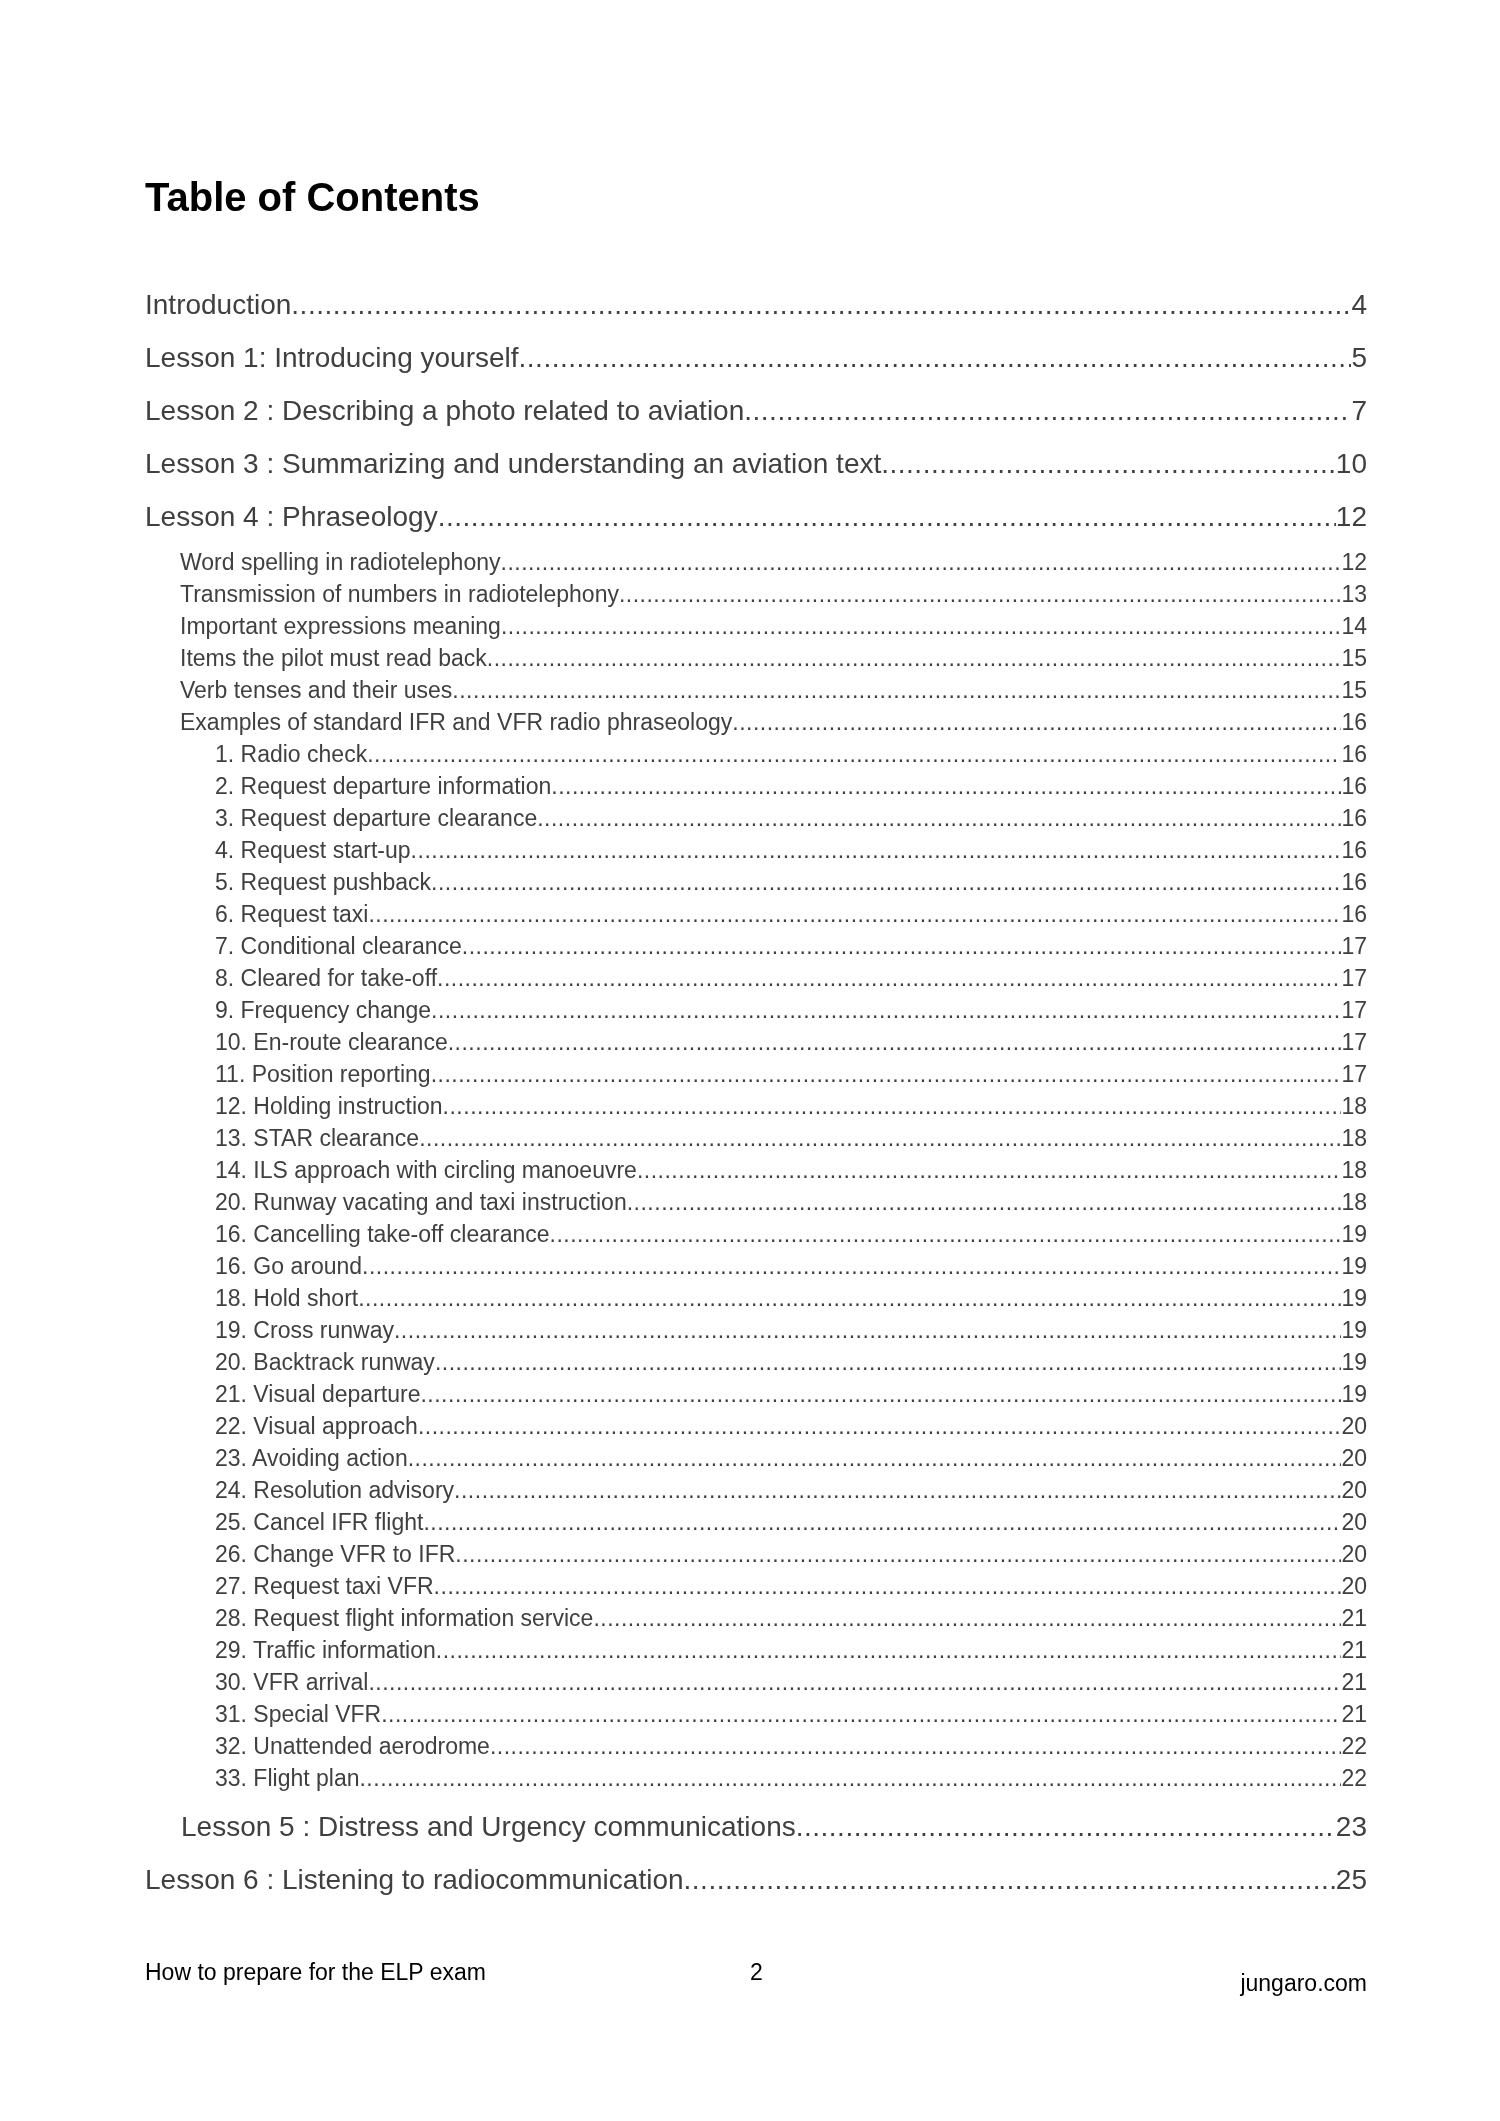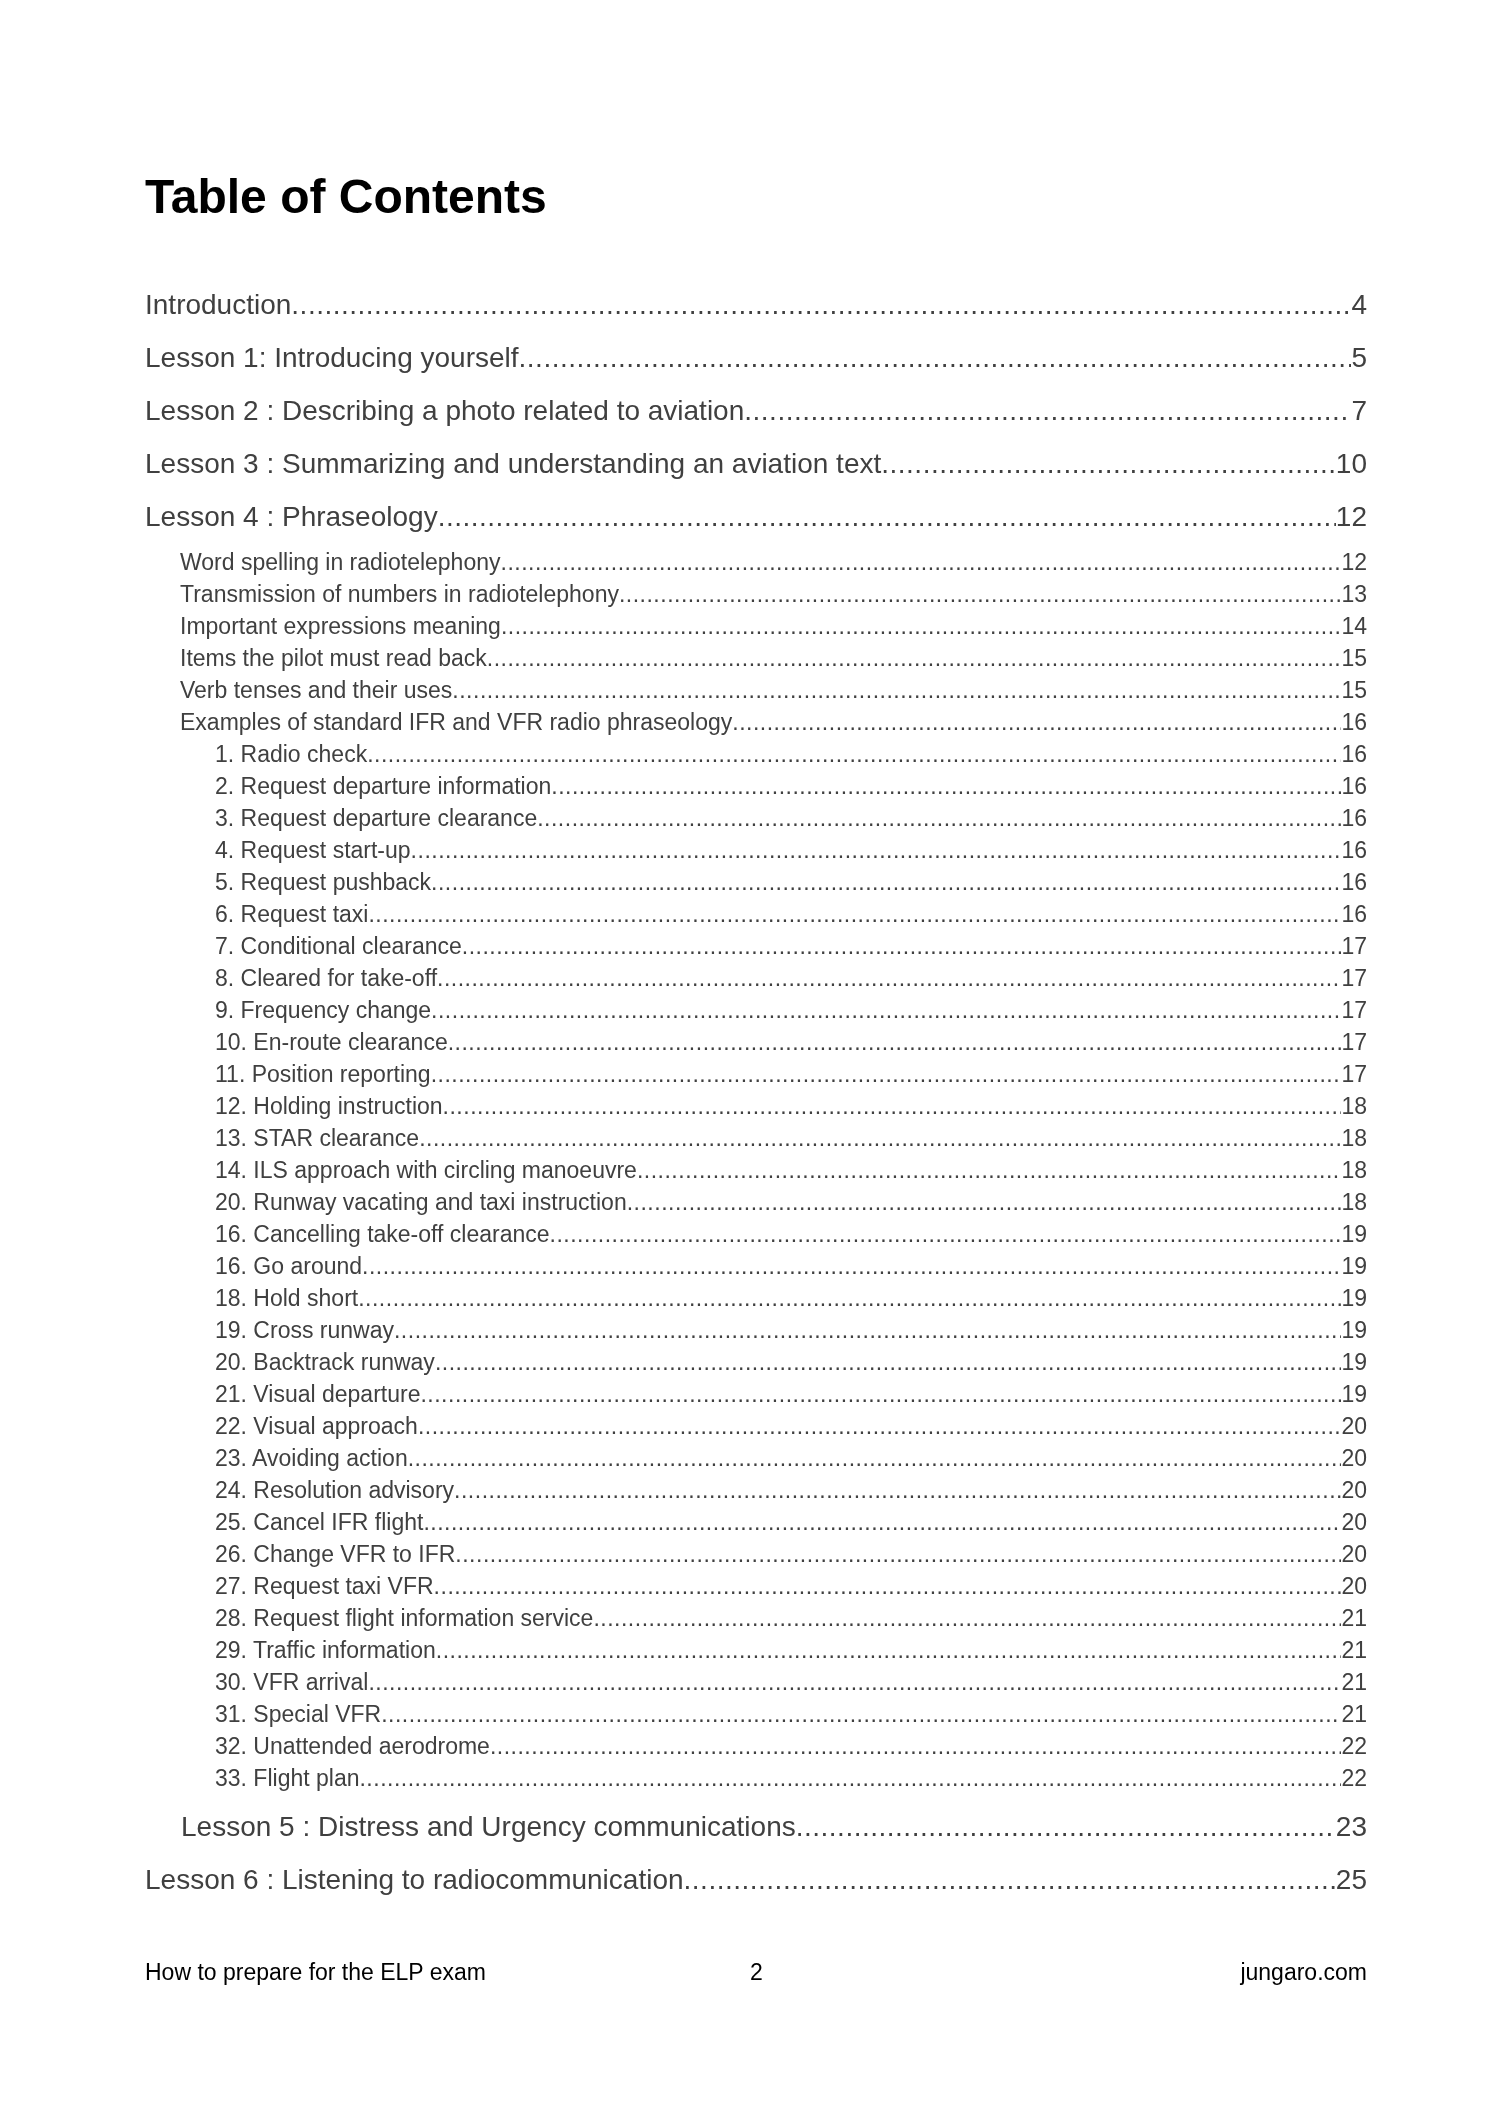--- a/index.html
+++ b/index.html
@@ -18,21 +18,21 @@
     .page {
       position: absolute;
       left: 0; top: 0;
       width: 1500px;
       height: 2121px;
     }
     .title {
       position: absolute;
       left: 145px;
       top: 173px;
-      font-size: 48px;
+      font-size: 40px;
       font-weight: bold;
       line-height: 48px;
       margin: 0;
     }
     .toc {
       position: absolute;
       left: 145px;
       top: 278px;
       width: 1222px;
     }
@@ -87,21 +87,21 @@
       position: absolute;
       top: 1957px;
       left: 145px;
       width: 1222px;
       height: 30px;
       font-size: 23px;
       line-height: 30px;
     }
     .footer .left { position: absolute; left: 0; top: 0; }
     .footer .center { position: absolute; left: 605px; top: 0; }
-    .footer .right { position: absolute; right: 0; top: 0; }
+    .footer .right { position: absolute; right: 0; top: 11px; }
   </style>
 </head>
 <body>
 
 <div class="page">
   <h1 class="title">Table of Contents</h1>
 
   <div class="toc" id="toc">
       <a class="entry level-1">
         <span class="label">Introduction</span>

